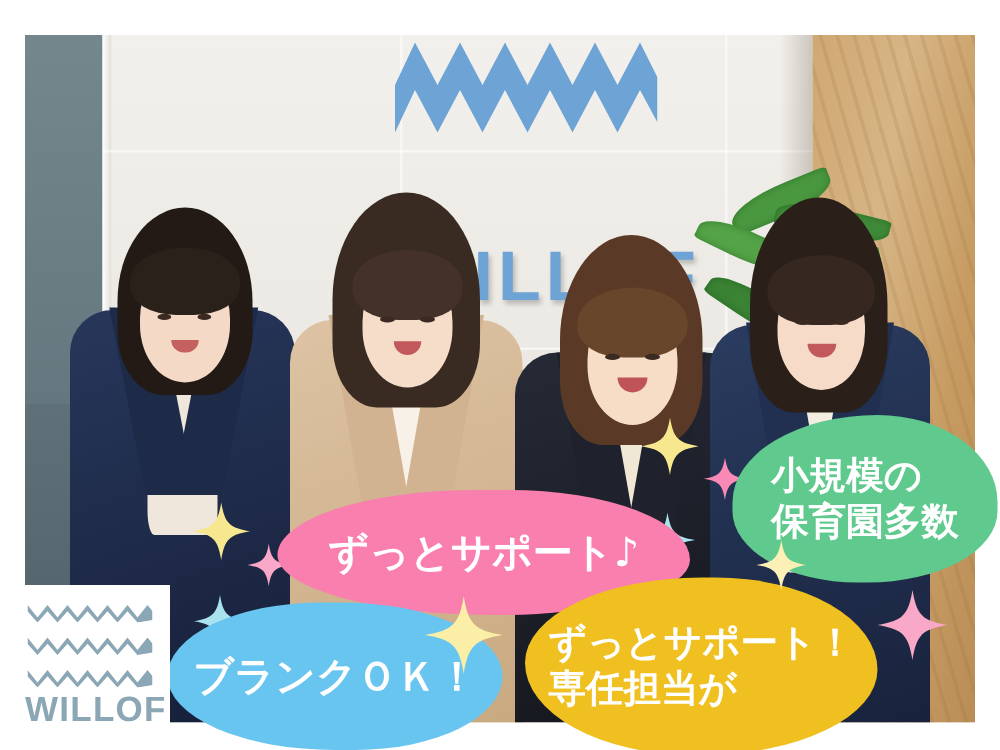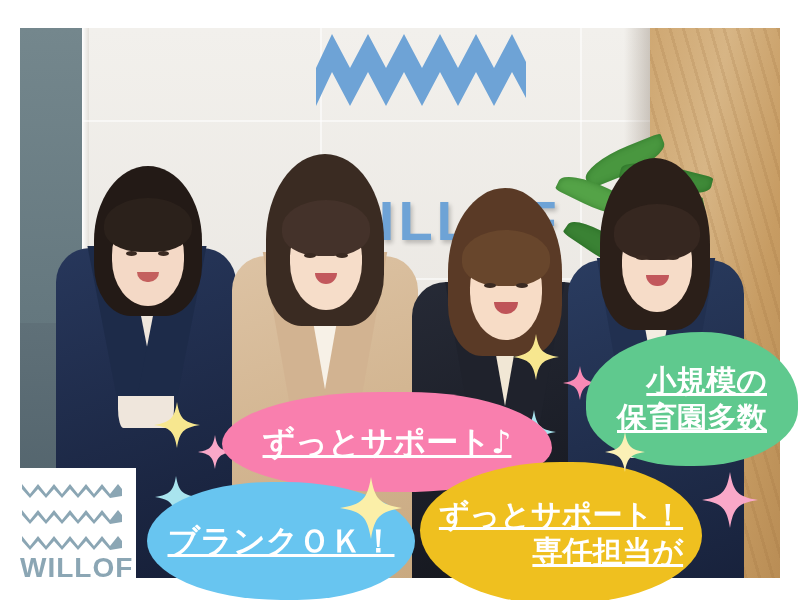--- a/index.html
+++ b/index.html
@@ -74,26 +74,26 @@
     text-align:center;font-size:34px;font-weight:700;color:#5b4bc4;
     letter-spacing:1px;white-space:nowrap;
     text-shadow:
       2px 0 0 #fff,-2px 0 0 #fff,0 2px 0 #fff,0 -2px 0 #fff,
       2px 2px 0 #fff,-2px 2px 0 #fff,2px -2px 0 #fff,-2px -2px 0 #fff,
       3px 3px 0 #fff,-3px 3px 0 #fff,3px -3px 0 #fff,-3px -3px 0 #fff;
   }
 
   
   .bubble{position:absolute;display:flex;align-items:center;justify-content:center;
-    color:#ffffff;font-weight:600;text-align:right;line-height:1.25;text-decoration:underline;}
+    color:#ffffff;font-weight:600;text-align:left;line-height:1.25;}
   .b-green{left:586px;top:332px;width:212px;height:134px;background:#5fc98e;
     border-radius:58% 48% 52% 50%/55% 55% 45% 45%;font-size:30px;}
   .b-pink{left:222px;top:392px;width:330px;height:100px;background:#f97fae;
     border-radius:48% 44% 46% 52%/52% 56% 44% 48%;font-size:32px;}
-  .b-blue{left:147px;top:482px;width:268px;height:118px;background:#68c5f0;
+  .b-blue{left:134px;top:482px;width:268px;height:118px;background:#68c5f0;
     border-radius:46% 48% 44% 50%/50% 50% 50% 50%;font-size:32px;}
   .b-yellow{left:420px;top:462px;width:282px;height:142px;background:#efc01f;
     border-radius:50% 46% 50% 48%/48% 52% 48% 52%;font-size:30px;}
 
   
   .spark{position:absolute;}
   .spark svg{display:block;}
 
   
   .logo-box{position:absolute;left:8px;top:468px;width:128px;height:124px;

